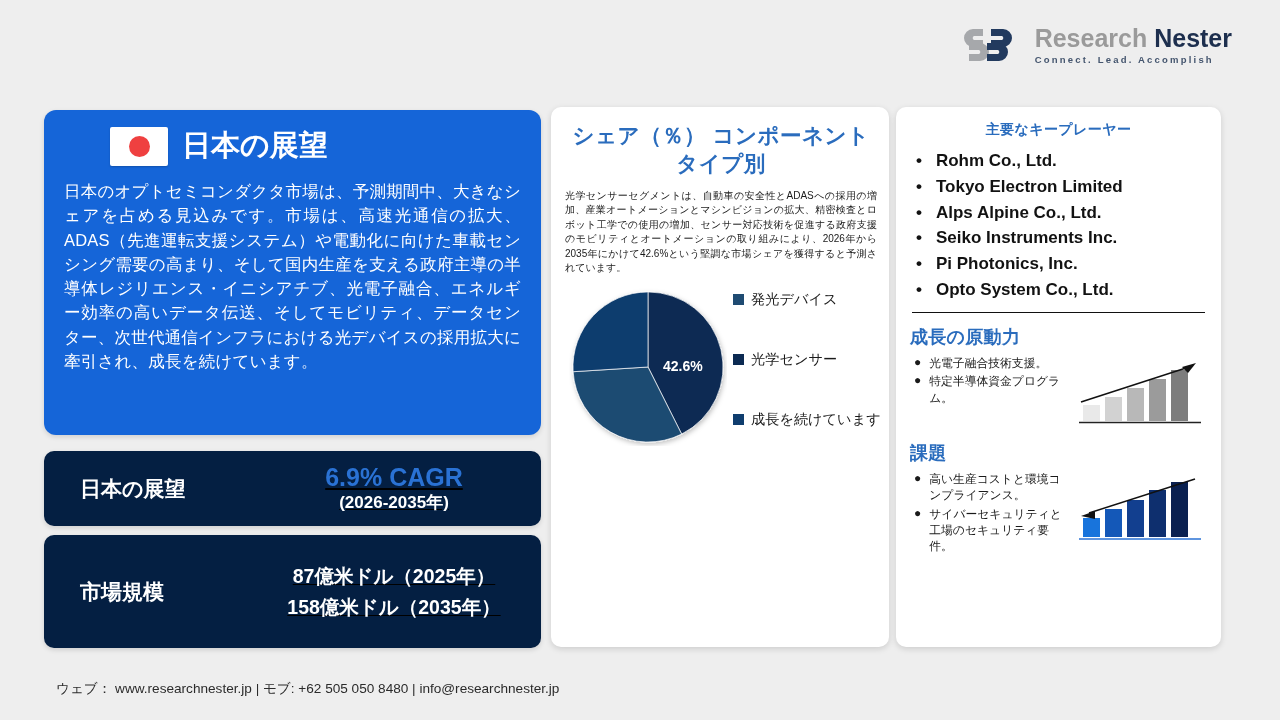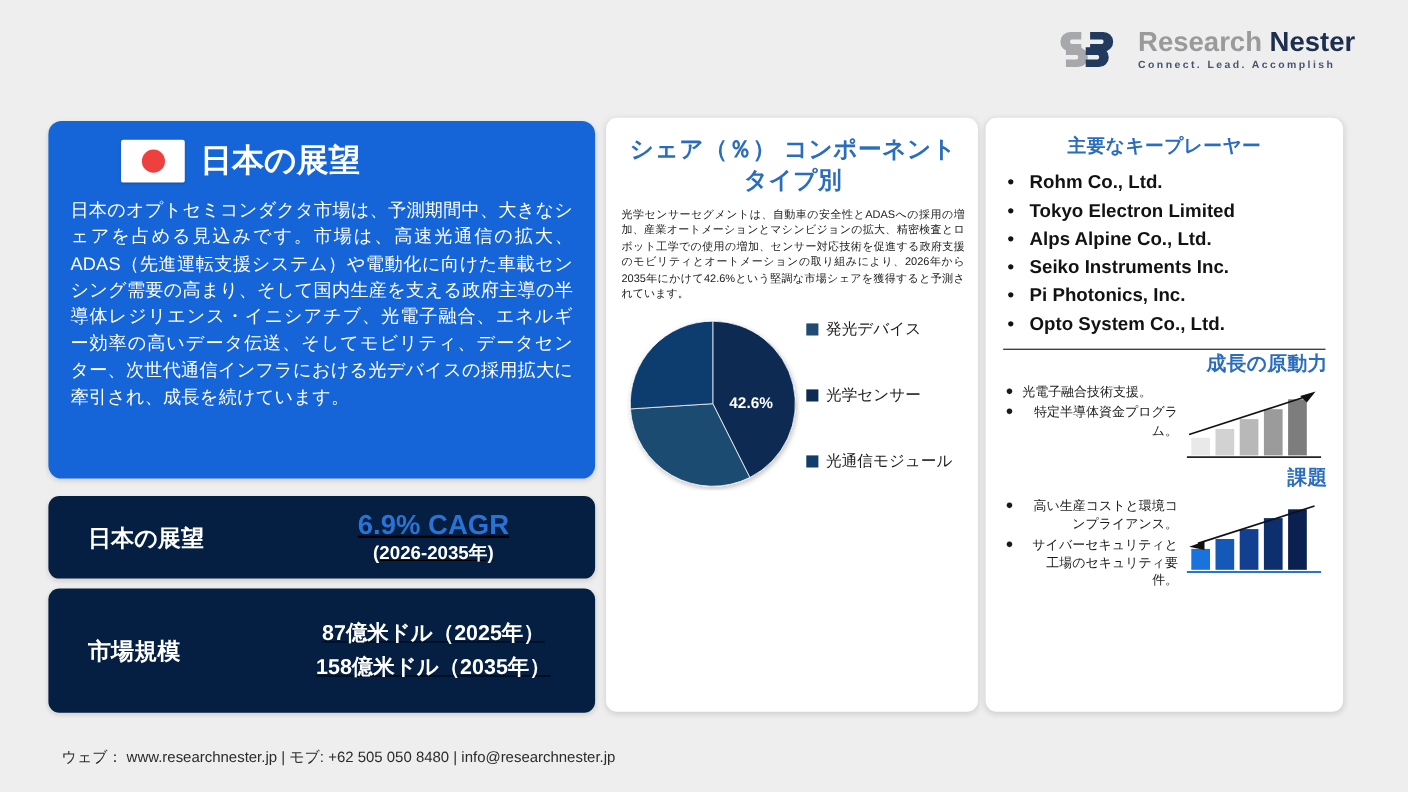--- a/index.html
+++ b/index.html
@@ -84,28 +84,28 @@
     font-size: 14px; font-weight: 700; color: #ffffff;
   }
   .legend { position: absolute; left: 168px; top: 2px; width: 160px; }
   .legend-row { display: flex; align-items: flex-start; gap: 7px; height: 60px; }
   .legend-sw { width: 11px; height: 11px; margin-top: 4px; flex: 0 0 auto; }
   .legend-text { font-size: 14.2px; color: #1a1a1a; white-space: nowrap; }
 
   
   #players-card { left: 896px; top: 107px; width: 325px; height: 540px; padding: 14px 14px 10px 14px; }
   .players-title {
-    font-size: 17px; font-weight: 700; color: #2a6cbd; text-align: center; letter-spacing: .4px;
+    font-size: 14px; font-weight: 700; color: #2a6cbd; text-align: center; letter-spacing: .4px;
   }
   .players-list { margin-top: 9px; padding-left: 6px; }
   .player-item { display: flex; gap: 14px; font-size: 17px; font-weight: 700; color: #121212; line-height: 1.52; }
   .player-bullet { color: #121212; }
   .rule { height: 0; border-top: 1.6px solid #111; margin: 9px 2px 0 2px; }
 
-  .subsec { margin-top: 0; position: relative; text-align: right; }
+  .subsec { margin-top: 12px; position: relative; }
   .subsec-title { font-size: 18px; font-weight: 700; color: #2a6cbd; letter-spacing: .3px; }
   .subsec-inner { display: flex; align-items: flex-start; gap: 6px; margin-top: 6px; }
   .bullets { width: 175px; padding-left: 4px; }
   .bullet-row { display: flex; gap: 8px; font-size: 11.8px; color: #1a1a1a; line-height: 1.38; margin-bottom: 2px; }
   .bullet-dot { font-size: 12px; line-height: 1.3; }
   .mini-chart { width: 130px; height: 72px; flex: 0 0 auto; margin-top: 2px; }
 
   
   .footer {
     position: absolute; left: 56px; top: 680px;
@@ -187,21 +187,21 @@
         <div class="legend-row">
           <span class="legend-sw" id="sw1" style="background: rgb(31, 75, 114);"></span>
           <span class="legend-text">発光デバイス</span>
         </div>
         <div class="legend-row">
           <span class="legend-sw" id="sw0" style="background: rgb(12, 42, 82);"></span>
           <span class="legend-text">光学センサー</span>
         </div>
         <div class="legend-row">
           <span class="legend-sw" id="sw2" style="background: rgb(15, 61, 110);"></span>
-          <span class="legend-text">光通信モジュール</span>
+          <span class="legend-text">成長を続けています</span>
         </div>
       </div>
     </div>
   </div>
 
   <div class="card" id="players-card">
     <div class="players-title">主要なキープレーヤー</div>
 
     <div class="players-list">
       <div class="player-item">

